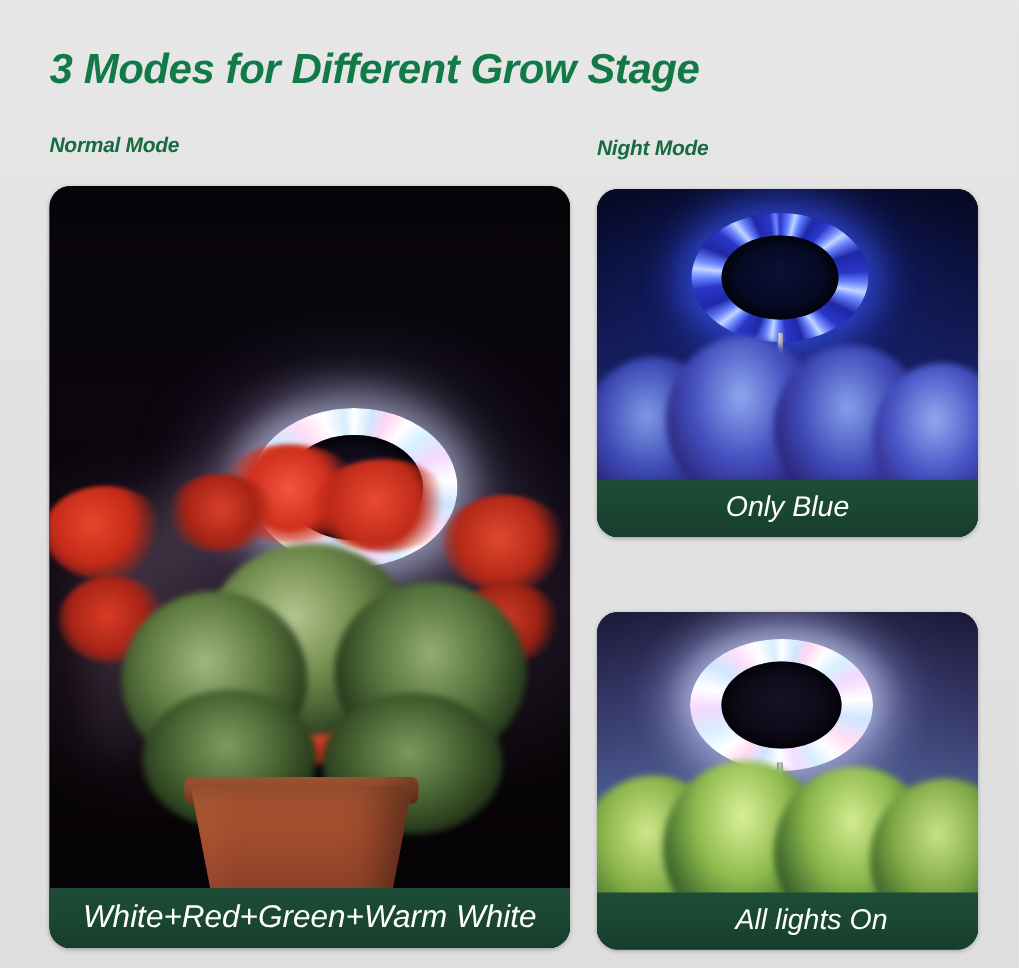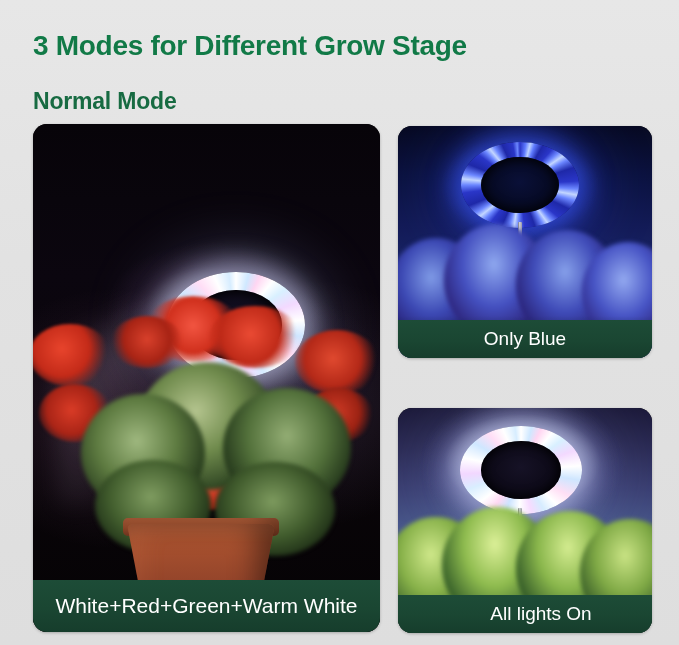--- a/index.html
+++ b/index.html
@@ -11,34 +11,35 @@
     height: 645px;
     background: #e3e3e3;
     font-family: "Liberation Sans", sans-serif;
     overflow: hidden;
     position: relative;
   }
   .page {
     position: absolute;
     inset: 0;
     background: linear-gradient(180deg, #e7e7e7 0%, #e2e2e2 40%, #dedede 100%);
+    font-style: italic;
   }
   .main-title {
     position: absolute;
     left: 33px;
     top: 30px;
     font-size: 28px;
     font-weight: bold;
     color: #117a47;
     letter-spacing: -0.3px;
     white-space: nowrap;
   }
   .section-label {
     position: absolute;
-    font-size: 23px;
+    font-size: 14px;
     font-weight: bold;
     color: #176b42;
     letter-spacing: -0.2px;
     white-space: nowrap;
   }
   #label-normal { left: 33px; top: 88px; }
   #label-night  { left: 398px; top: 90px; }
   #label-enhance{ left: 398px; top: 374px; }
 
   .panel {
@@ -187,21 +188,21 @@
     position: absolute;
     left: 0; right: 0; bottom: 0;
     background: linear-gradient(180deg, #1d4c37 0%, #1a4632 55%, #163d2c 100%);
     color: #ffffff;
     text-align: center;
     font-weight: normal;
     display: flex;
     align-items: center;
     justify-content: center;
   }
-  #caption-normal { height: 52px; font-size: 21px; }
+  #caption-normal { height: 40px; font-size: 21px; }
   #caption-night  { height: 38px; font-size: 19px; text-align: center; }
   #caption-enhance{ height: 38px; font-size: 19px; padding-left: 32px; }
 </style>
 </head>
 <body>
 
 <div class="page">
 
   <div class="main-title">3 Modes for Different Grow Stage</div>
 
@@ -249,20 +250,21 @@
         <div class="leafmass" style="left:182px; top:160px; width:120px; height:94px;
                     background:radial-gradient(ellipse at 48% 42%, #7d9a5e 0%, #415c2d 46%, #192813 80%, rgba(6,10,4,0) 95%);"></div>
 
         <div class="pot-rim"></div>
         <div class="pot"></div>
       </div>
     </div>
     <div class="caption" id="caption-normal">White+Red+Green+Warm White</div>
   </div>
 
+  <div class="section-label" id="label-night">Night Mode</div>
 
   <div class="panel" id="panel-night">
     <div class="scene">
       <div class="night-bg"></div>
 
       <div class="ringlight" id="ring-night">
         <div class="ring-outer blue"></div>
         <div class="ring-inner blue"></div>
       </div>
       <div class="stem" id="stem-night"></div>

